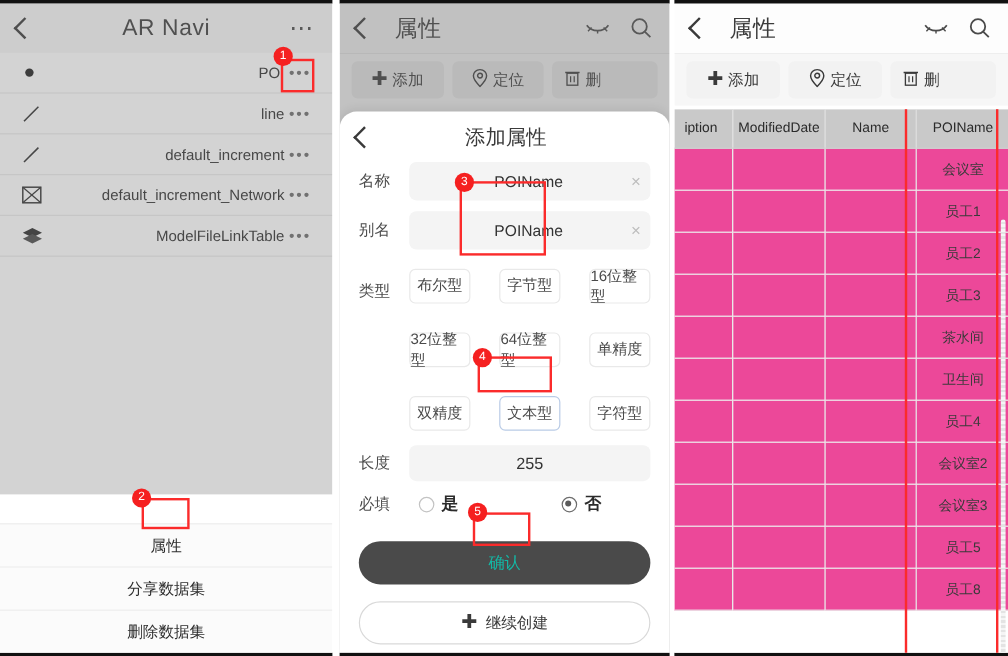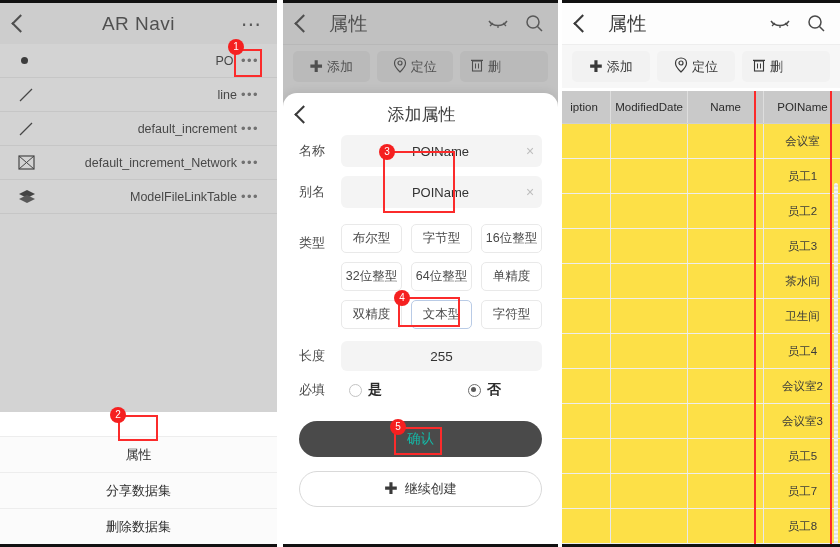--- a/index.html
+++ b/index.html
@@ -280,21 +280,21 @@
     width: 42px;
     flex: 0 0 auto;
     font-size: 13px;
     color: #4b4b4b;
     padding-top: 10px;
   }
   .type-grid {
     flex: 1 1 auto;
     display: grid;
     grid-template-columns: repeat(3, 1fr);
-    gap: 9px;
+    gap: 24px;
   }
   .type-opt {
     height: 27px;
     border: 1px solid #e9e9e9;
     border-radius: 5px;
     display: flex;
     align-items: center;
     justify-content: center;
     font-size: 12.5px;
     color: #4a4a4a;
@@ -402,21 +402,21 @@
     border-bottom: 1px solid #d0d0d0;
     text-align: center;
   }
   table.grid td {
     height: 32px;
     font-size: 11.5px;
     color: #3a3a3a;
     border-right: 1px solid #e8e8e8;
     border-bottom: 1px solid #ededed;
     text-align: center;
-    background: #fde047;
+    background: #ec4899;
   }
   table.grid col.c0 { width: 52px; }
   table.grid col.c1 { width: 76px; }
   table.grid col.c2 { width: 75px; }
   table.grid col.c3 { width: 77px; }
   .scrollbar-v {
     position: absolute;
     right: 2px;
     top: 92px;
     width: 4px;
@@ -799,26 +799,20 @@
           <tr>
               <td></td>
               <td></td>
               <td></td>
               <td>员工5</td>
             </tr>
           <tr>
               <td></td>
               <td></td>
               <td></td>
-              <td>员工7</td>
-            </tr>
-          <tr>
-              <td></td>
-              <td></td>
-              <td></td>
               <td>员工8</td>
             </tr>
         </tbody>
       </table>
       <div class="scrollbar-v"></div>
     </div>
 
     <div class="ann-line-v" style="left:192px; top:88px; height:456px;"></div>
     <div class="ann-line-v" style="left:268px; top:88px; height:456px;"></div>
   </div>

